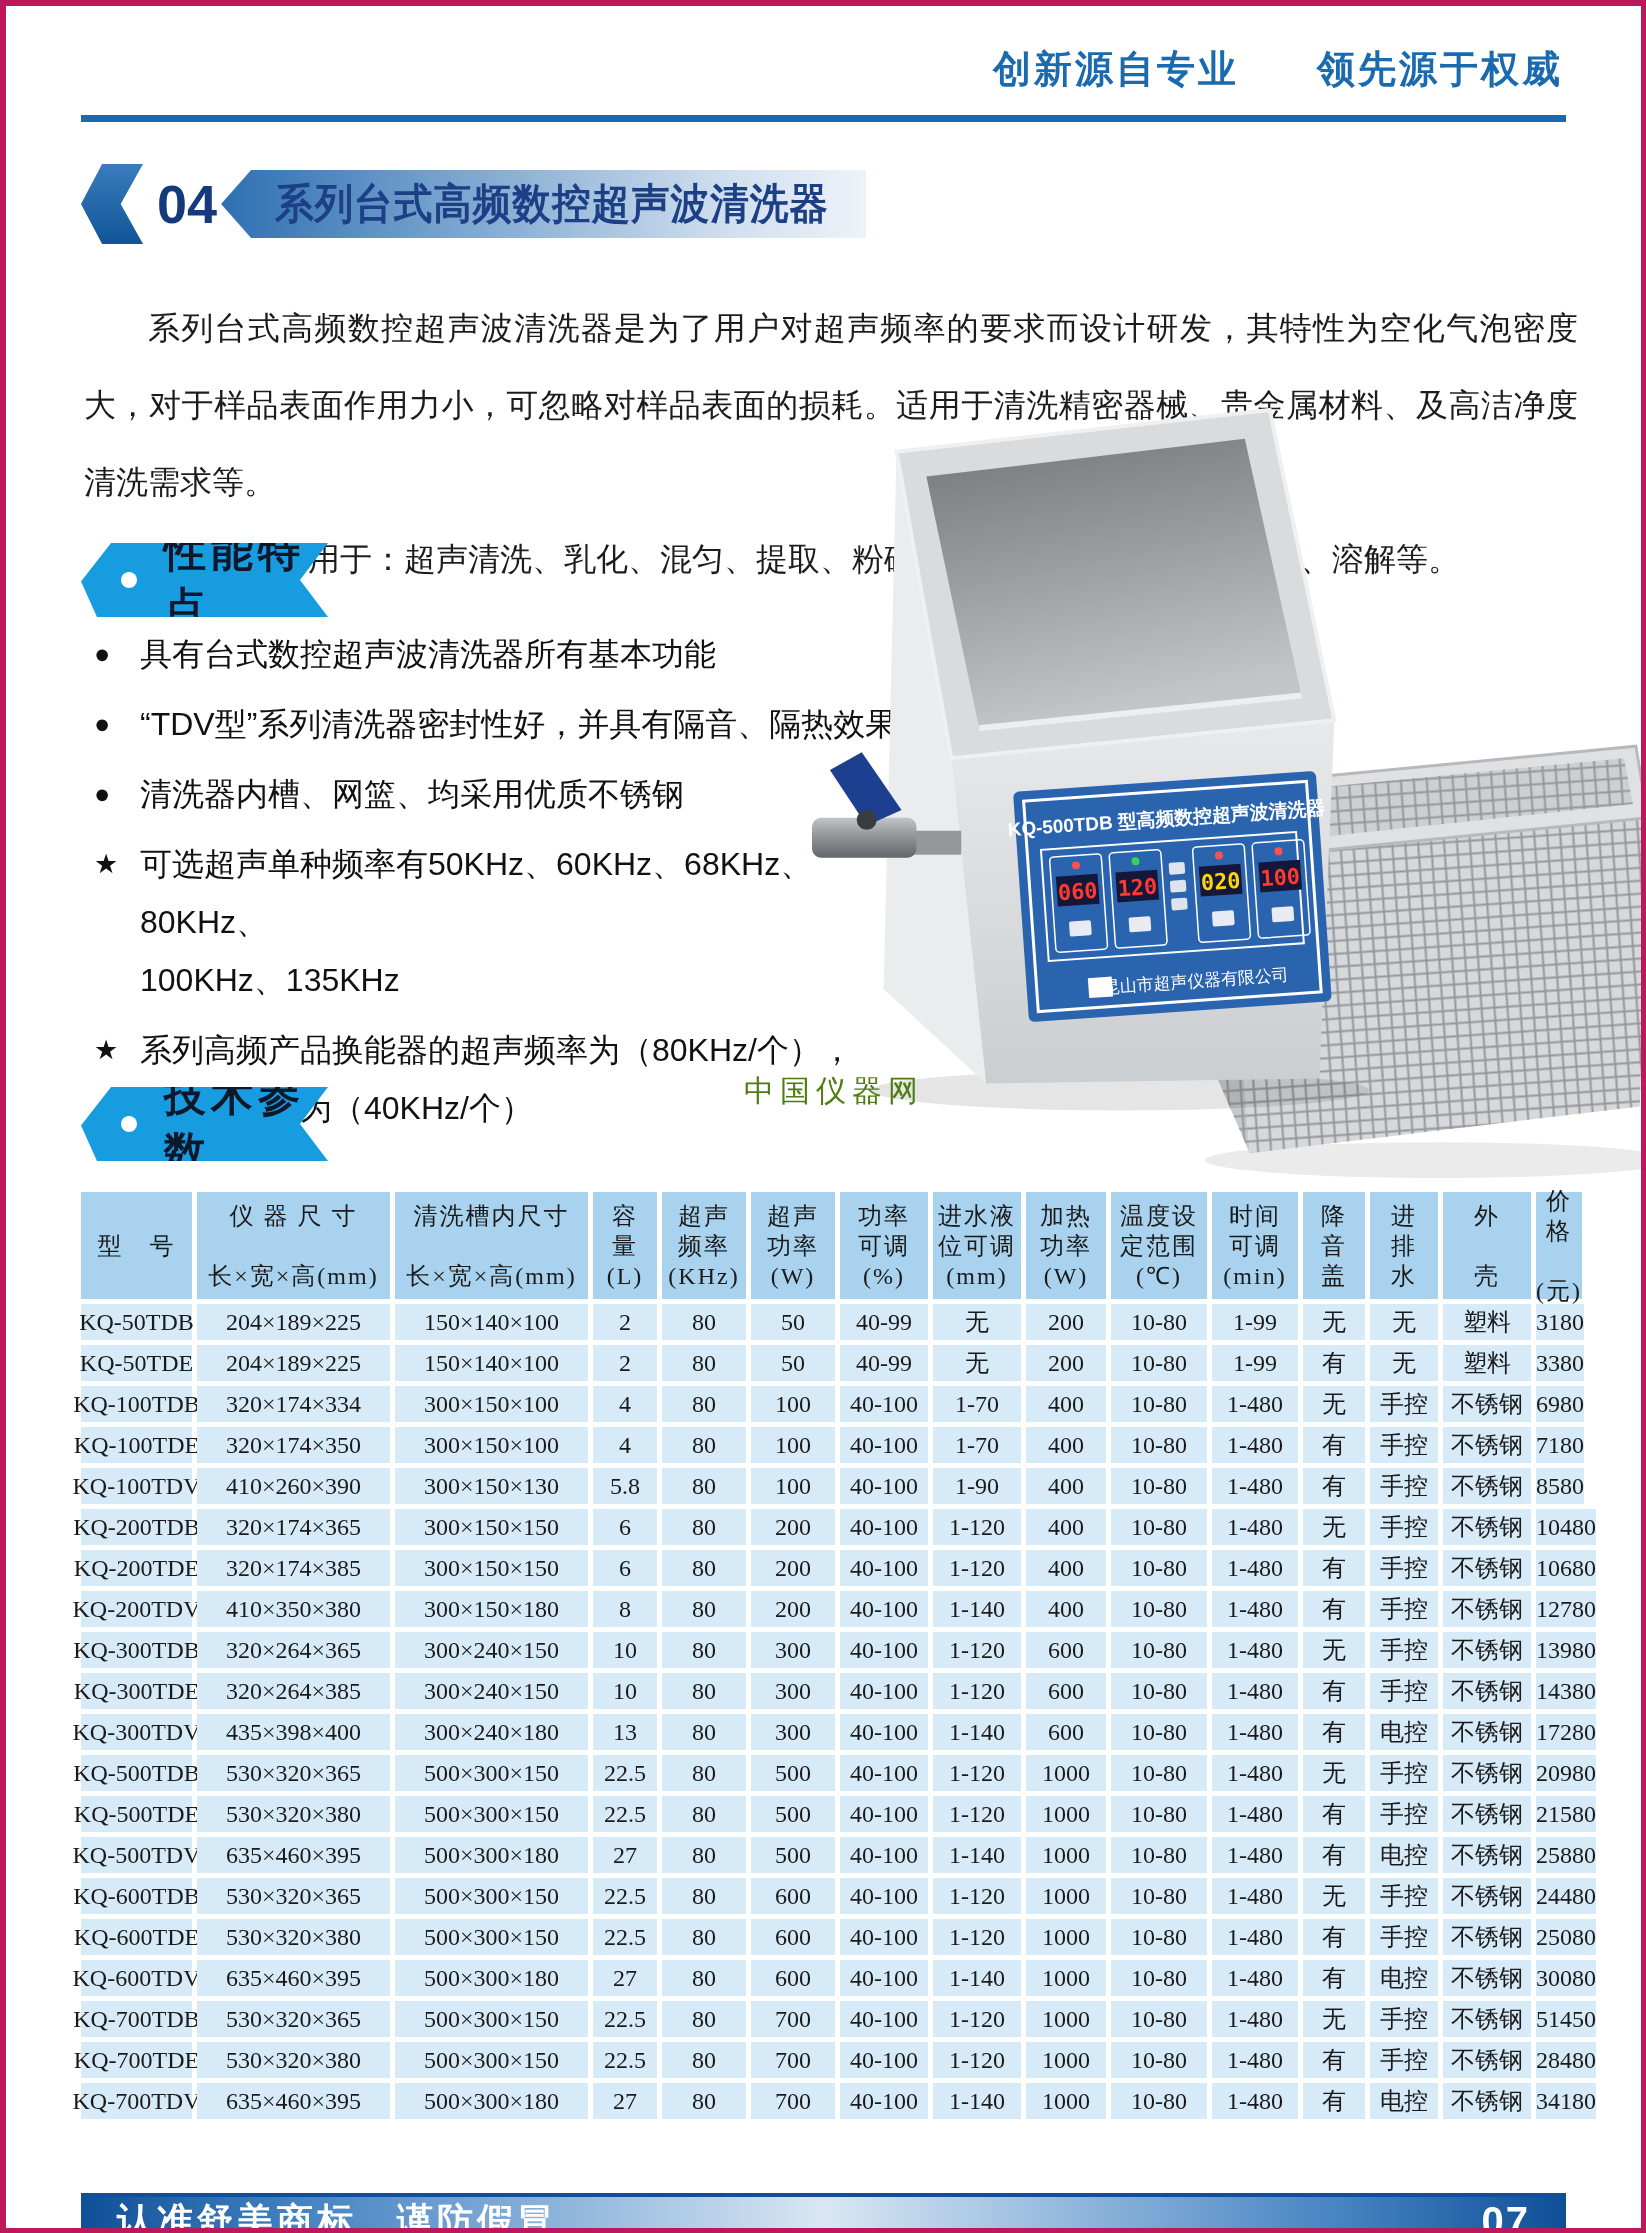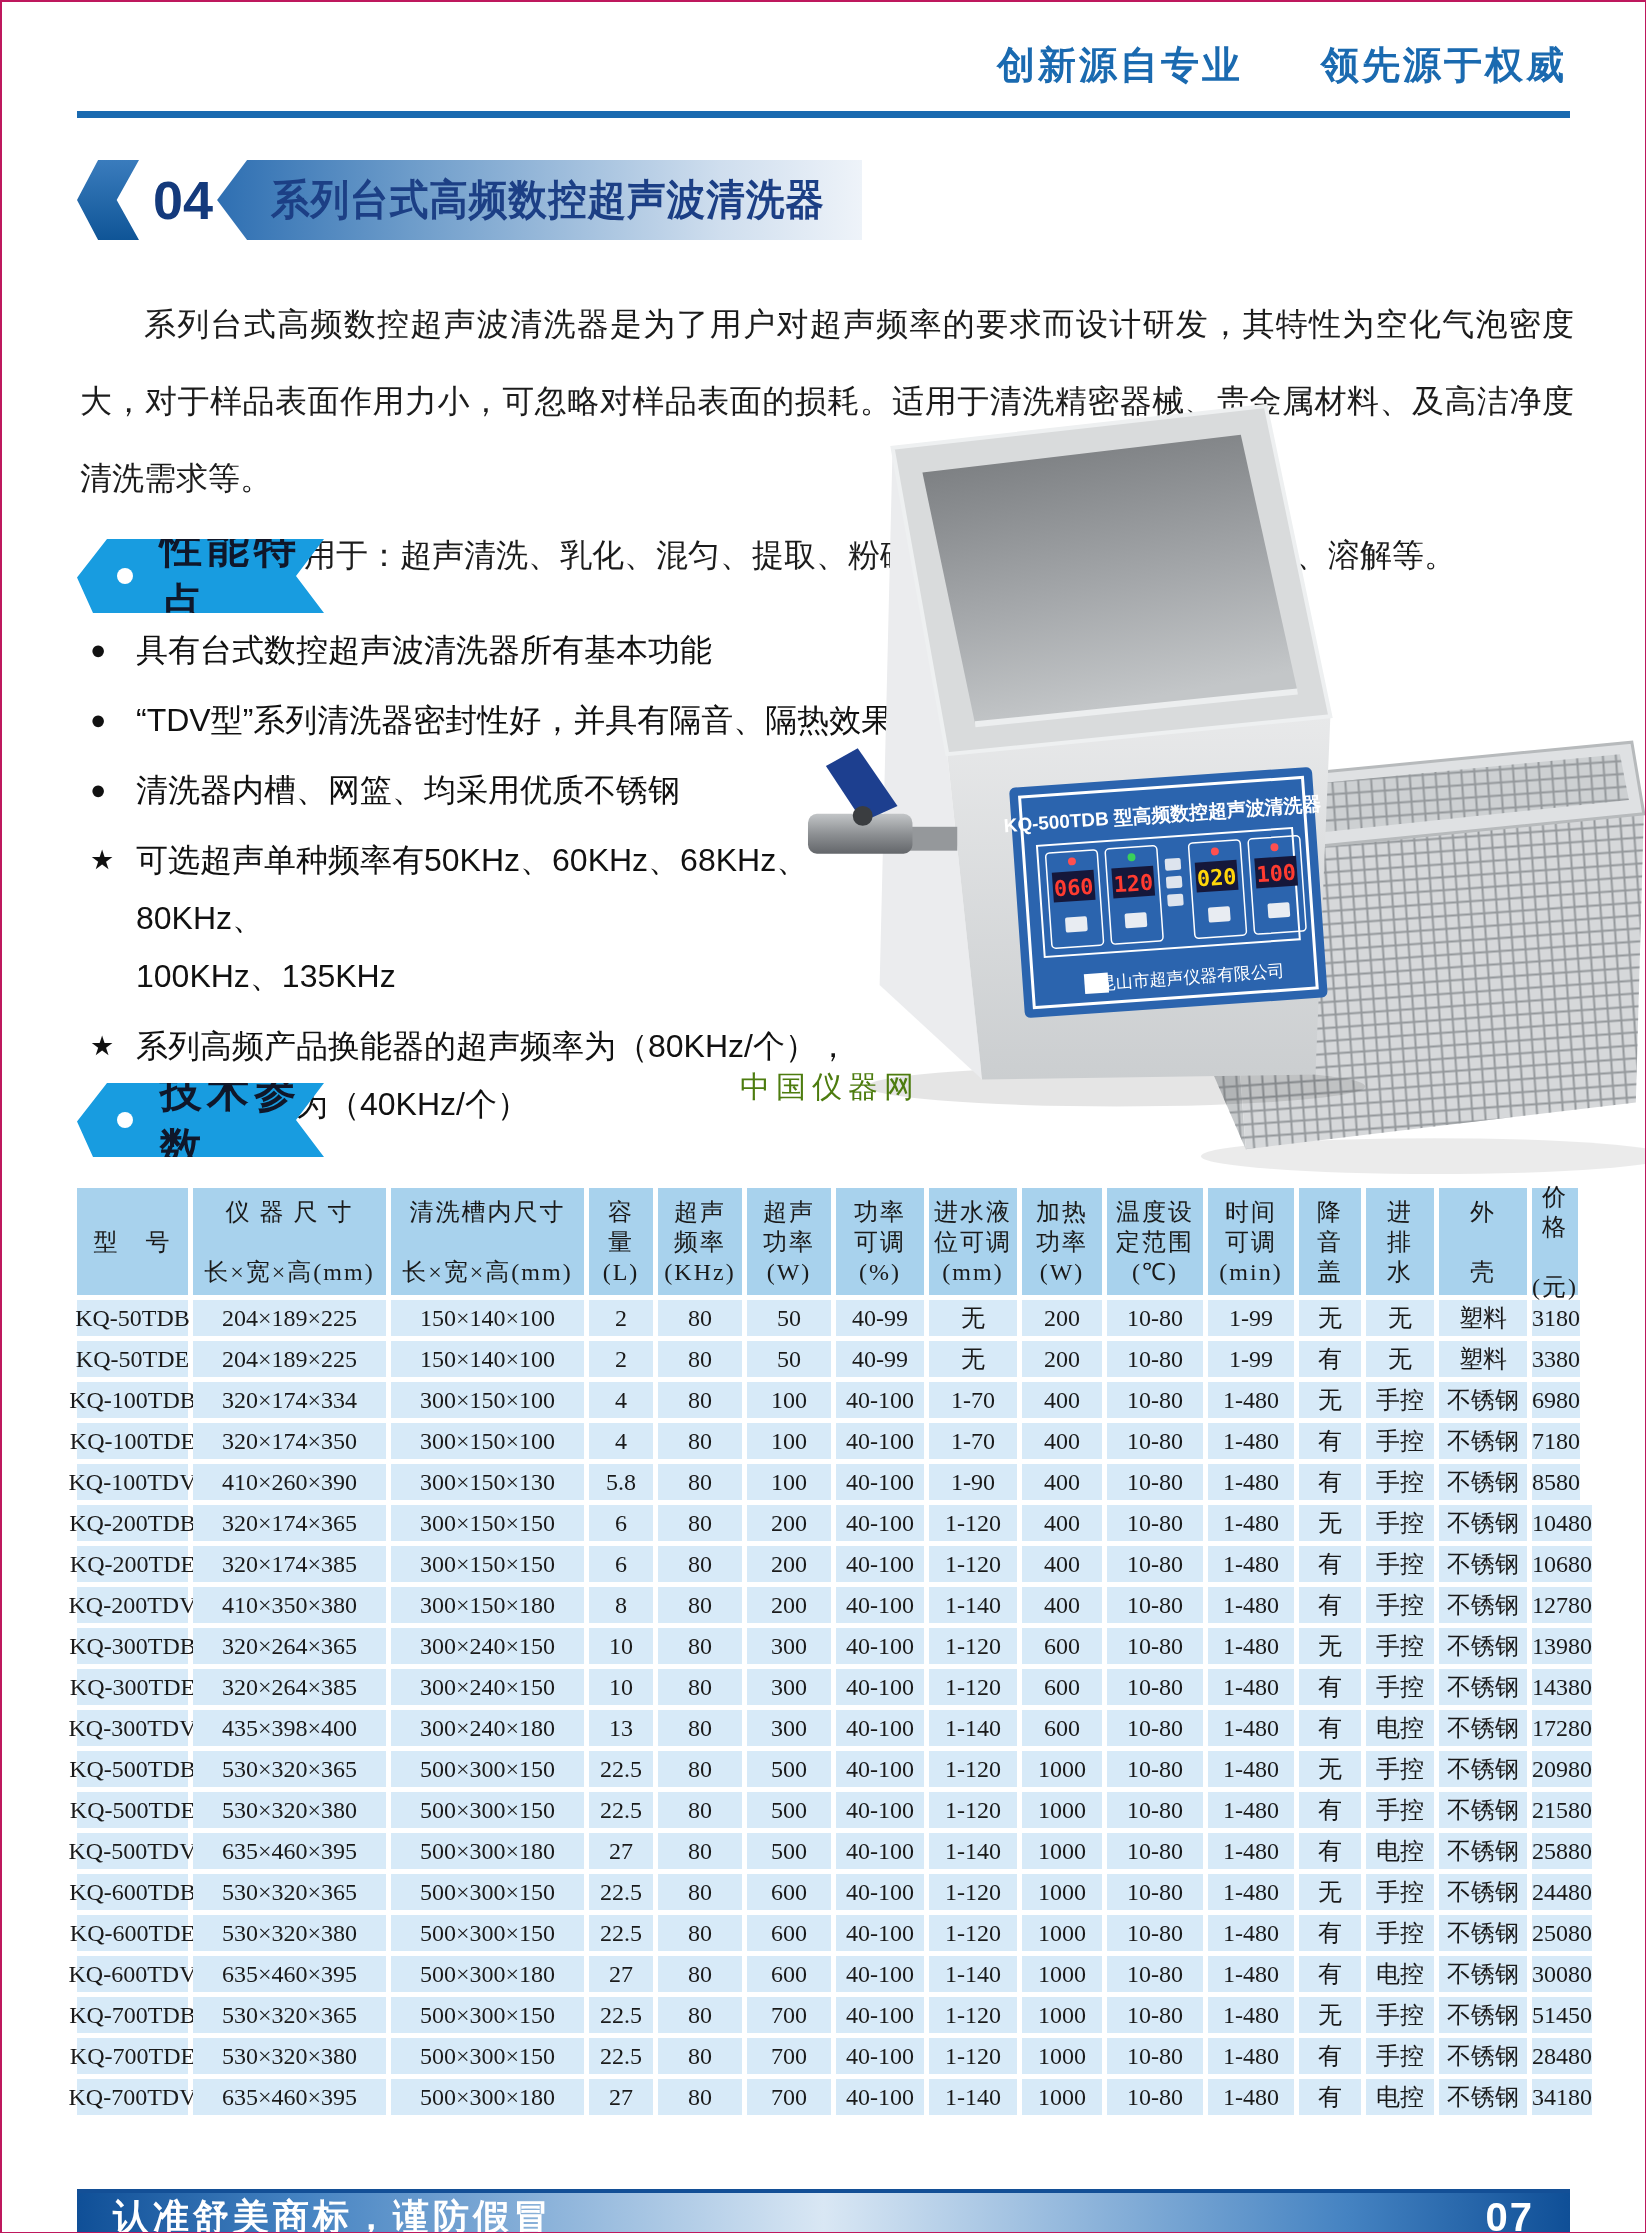--- a/index.html
+++ b/index.html
@@ -1,32 +1,32 @@
 <!DOCTYPE html>
 <html style="--slogan_blue: #1a6ab0; --banner_blue: #2e6fb2; --title_navy: #1c3f85; --accent_blue: #189ce0; --header_bg: #a8d2ed; --row_bg: #d7eaf8; --footer_dark: #0f4f97; --panel_blue: #2b64ae; --display_red: #ff3b30; --display_yellow: #ffd60a;"><head>
 <meta charset="utf-8">
 <style>
   html,body{margin:0;padding:0;background:#fff;}
   .page{position:relative;width:1647px;height:2234px;background:#fff;
-        border:2px solid #be185d;box-sizing:border-box;overflow:hidden;
+        border:6px solid #be185d;box-sizing:border-box;overflow:hidden;
         font-family:"Liberation Sans",sans-serif;}
 
   
   .slogan{position:absolute;top:38px;right:78px;font-size:38px;font-weight:bold;
           color:var(--slogan_blue);letter-spacing:3px;}
   .slogan .sp{display:inline-block;width:78px;}
   .rule{position:absolute;top:109px;left:75px;right:75px;height:7px;background:var(--slogan_blue);}
 
   
   .section-head{position:absolute;top:157px;left:75px;height:82px;display:flex;align-items:center;}
   .chev{width:62px;height:80px;flex:none;
         background:linear-gradient(180deg,#3a7cbd,#0f5597);
         clip-path:polygon(100% 0,34% 0,0 50%,34% 100%,100% 100%,64% 50%);}
   .sec-num{font-size:54px;font-weight:bold;color:#143a7c;margin:0 4px 0 14px;}
-  .banner{width:645px;height:80px;
+  .banner{width:645px;height:68px;
         background:linear-gradient(90deg,var(--banner_blue) 0%,#6d9cca 30%,#cfdeee 78%,#eef3f9 100%);
         clip-path:polygon(30px 0,100% 0,100% 100%,30px 100%,0 50%);
         display:flex;align-items:center;padding-left:54px;box-sizing:border-box;}
   .banner .title{font-size:42px;font-weight:bold;color:var(--title_navy);letter-spacing:1px;
         transform:scaleX(.92);transform-origin:left;white-space:nowrap;}
 
   
   .intro{position:absolute;top:284px;left:78px;width:1494px;font-size:32px;line-height:77px;
          color:#1c1c1c;text-align:justify;}
   .intro p{margin:0;text-indent:2em;}

